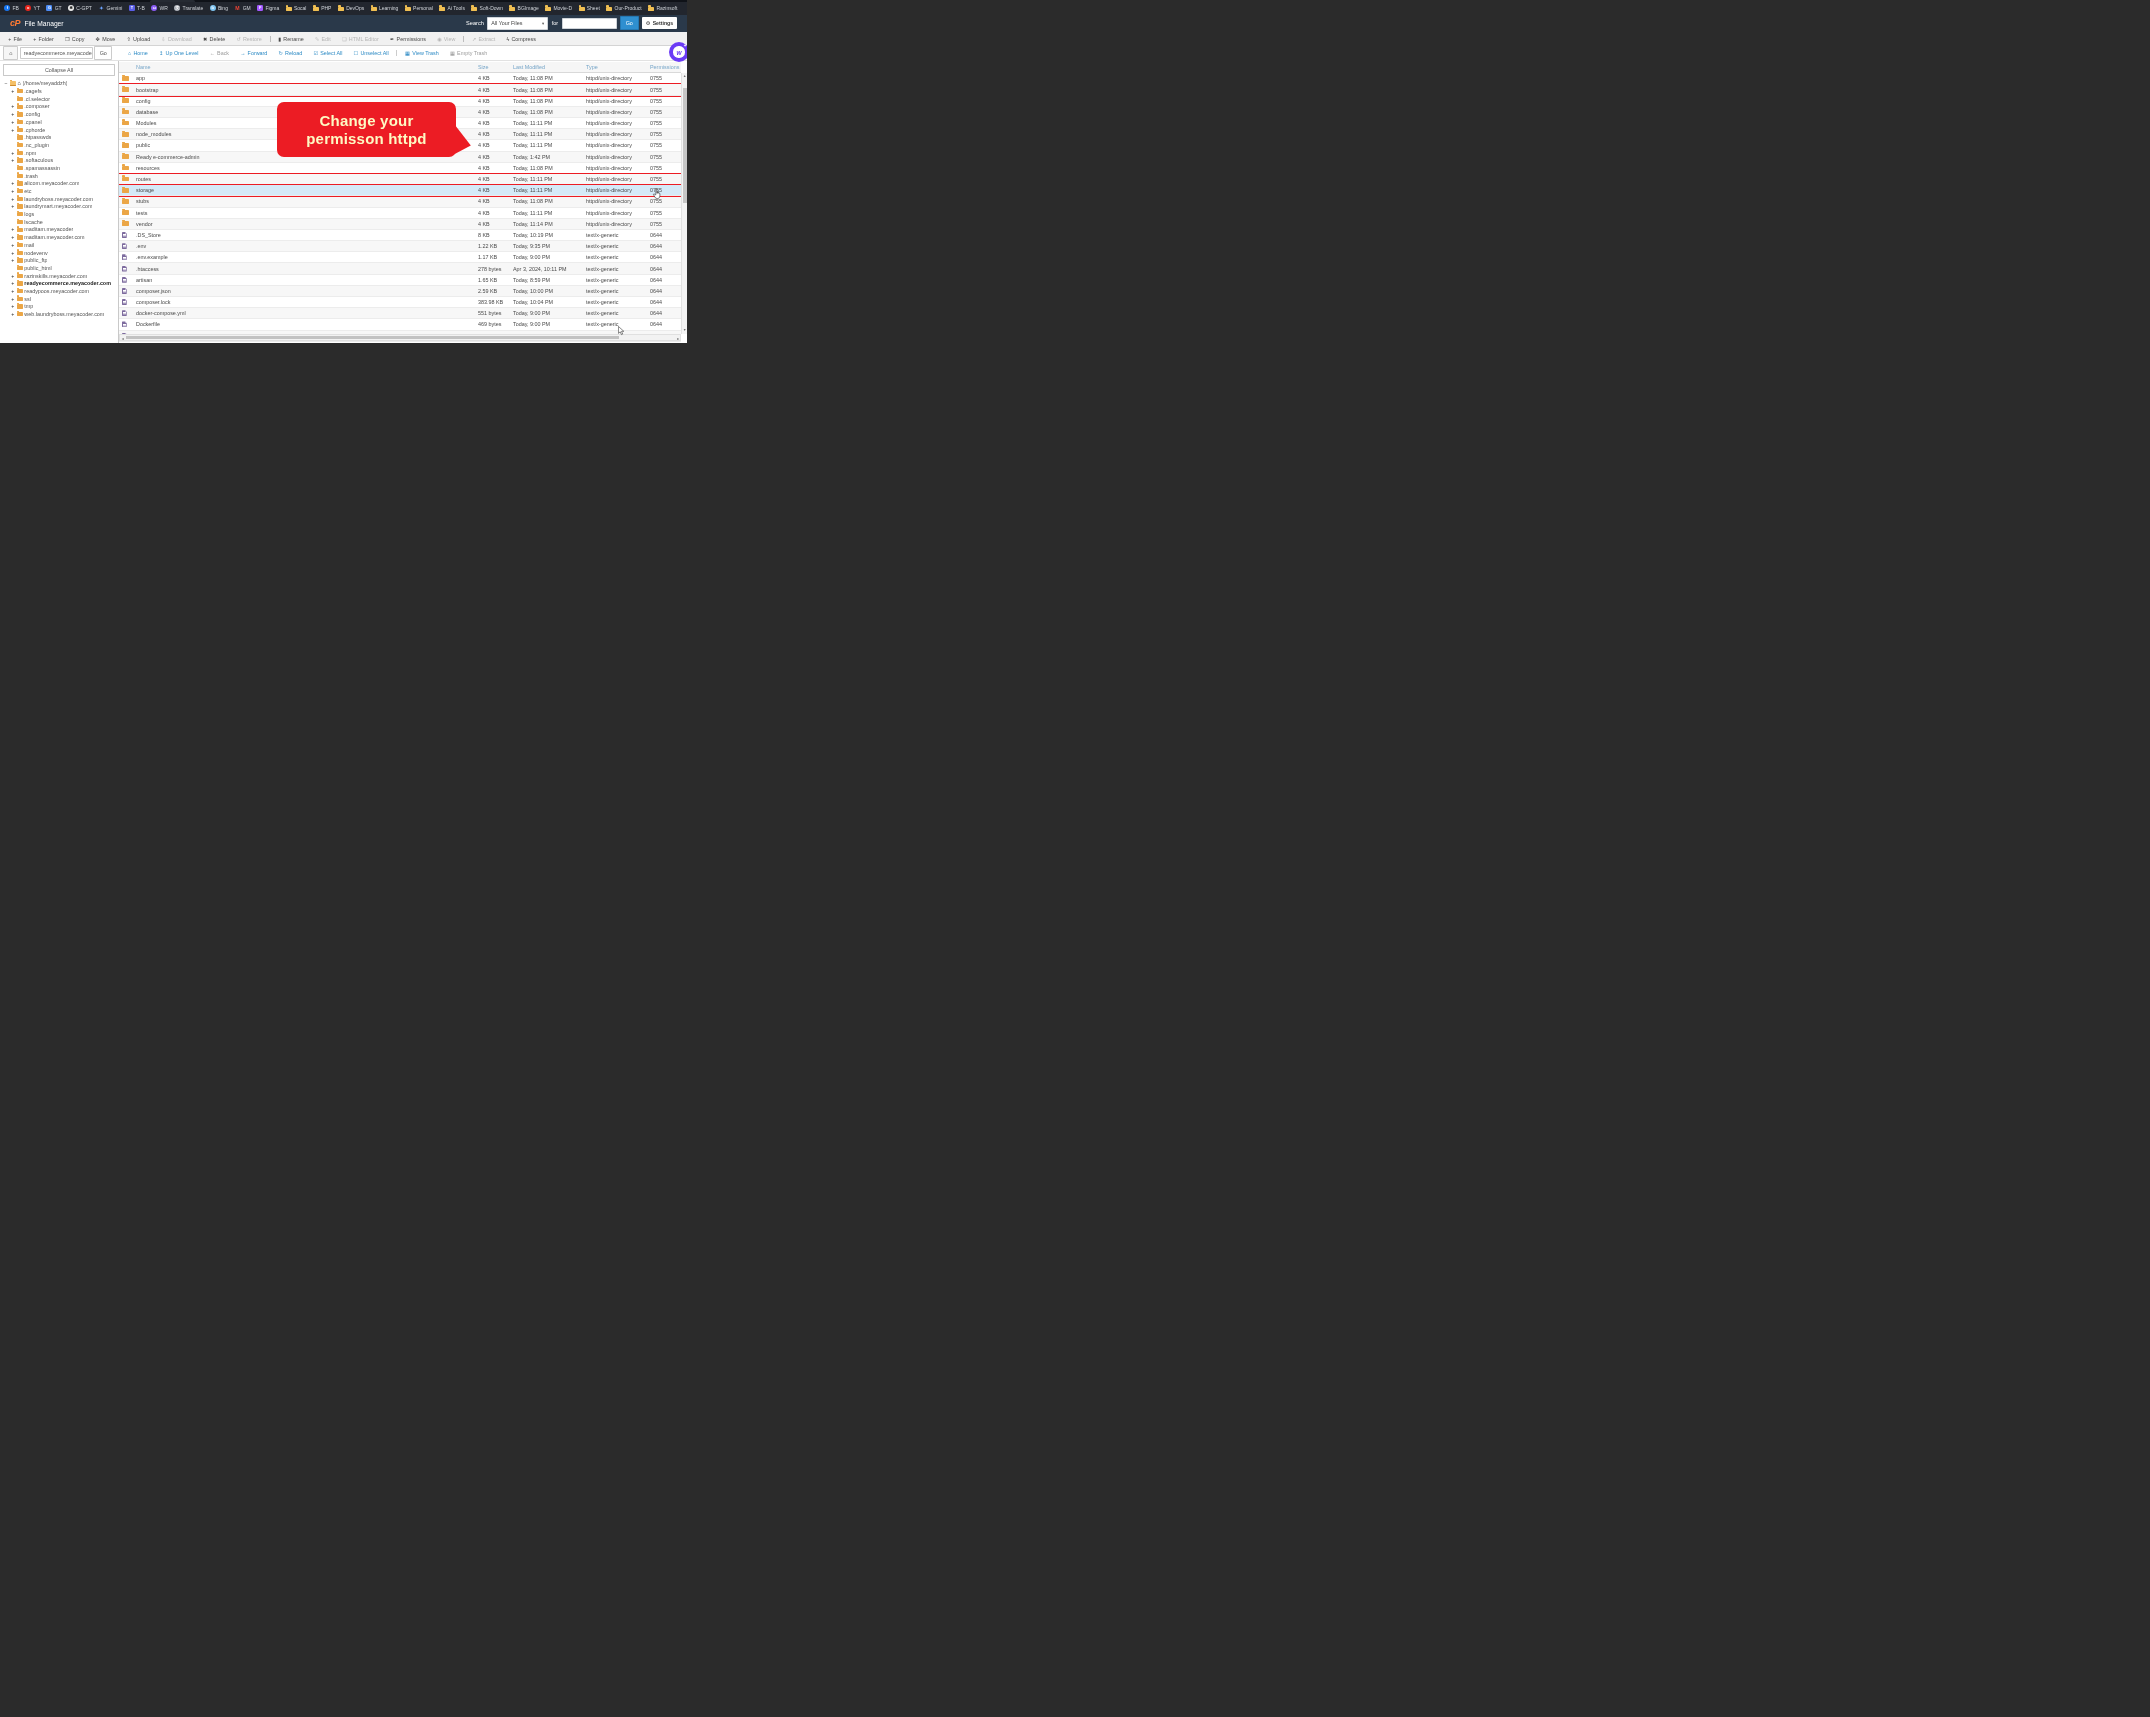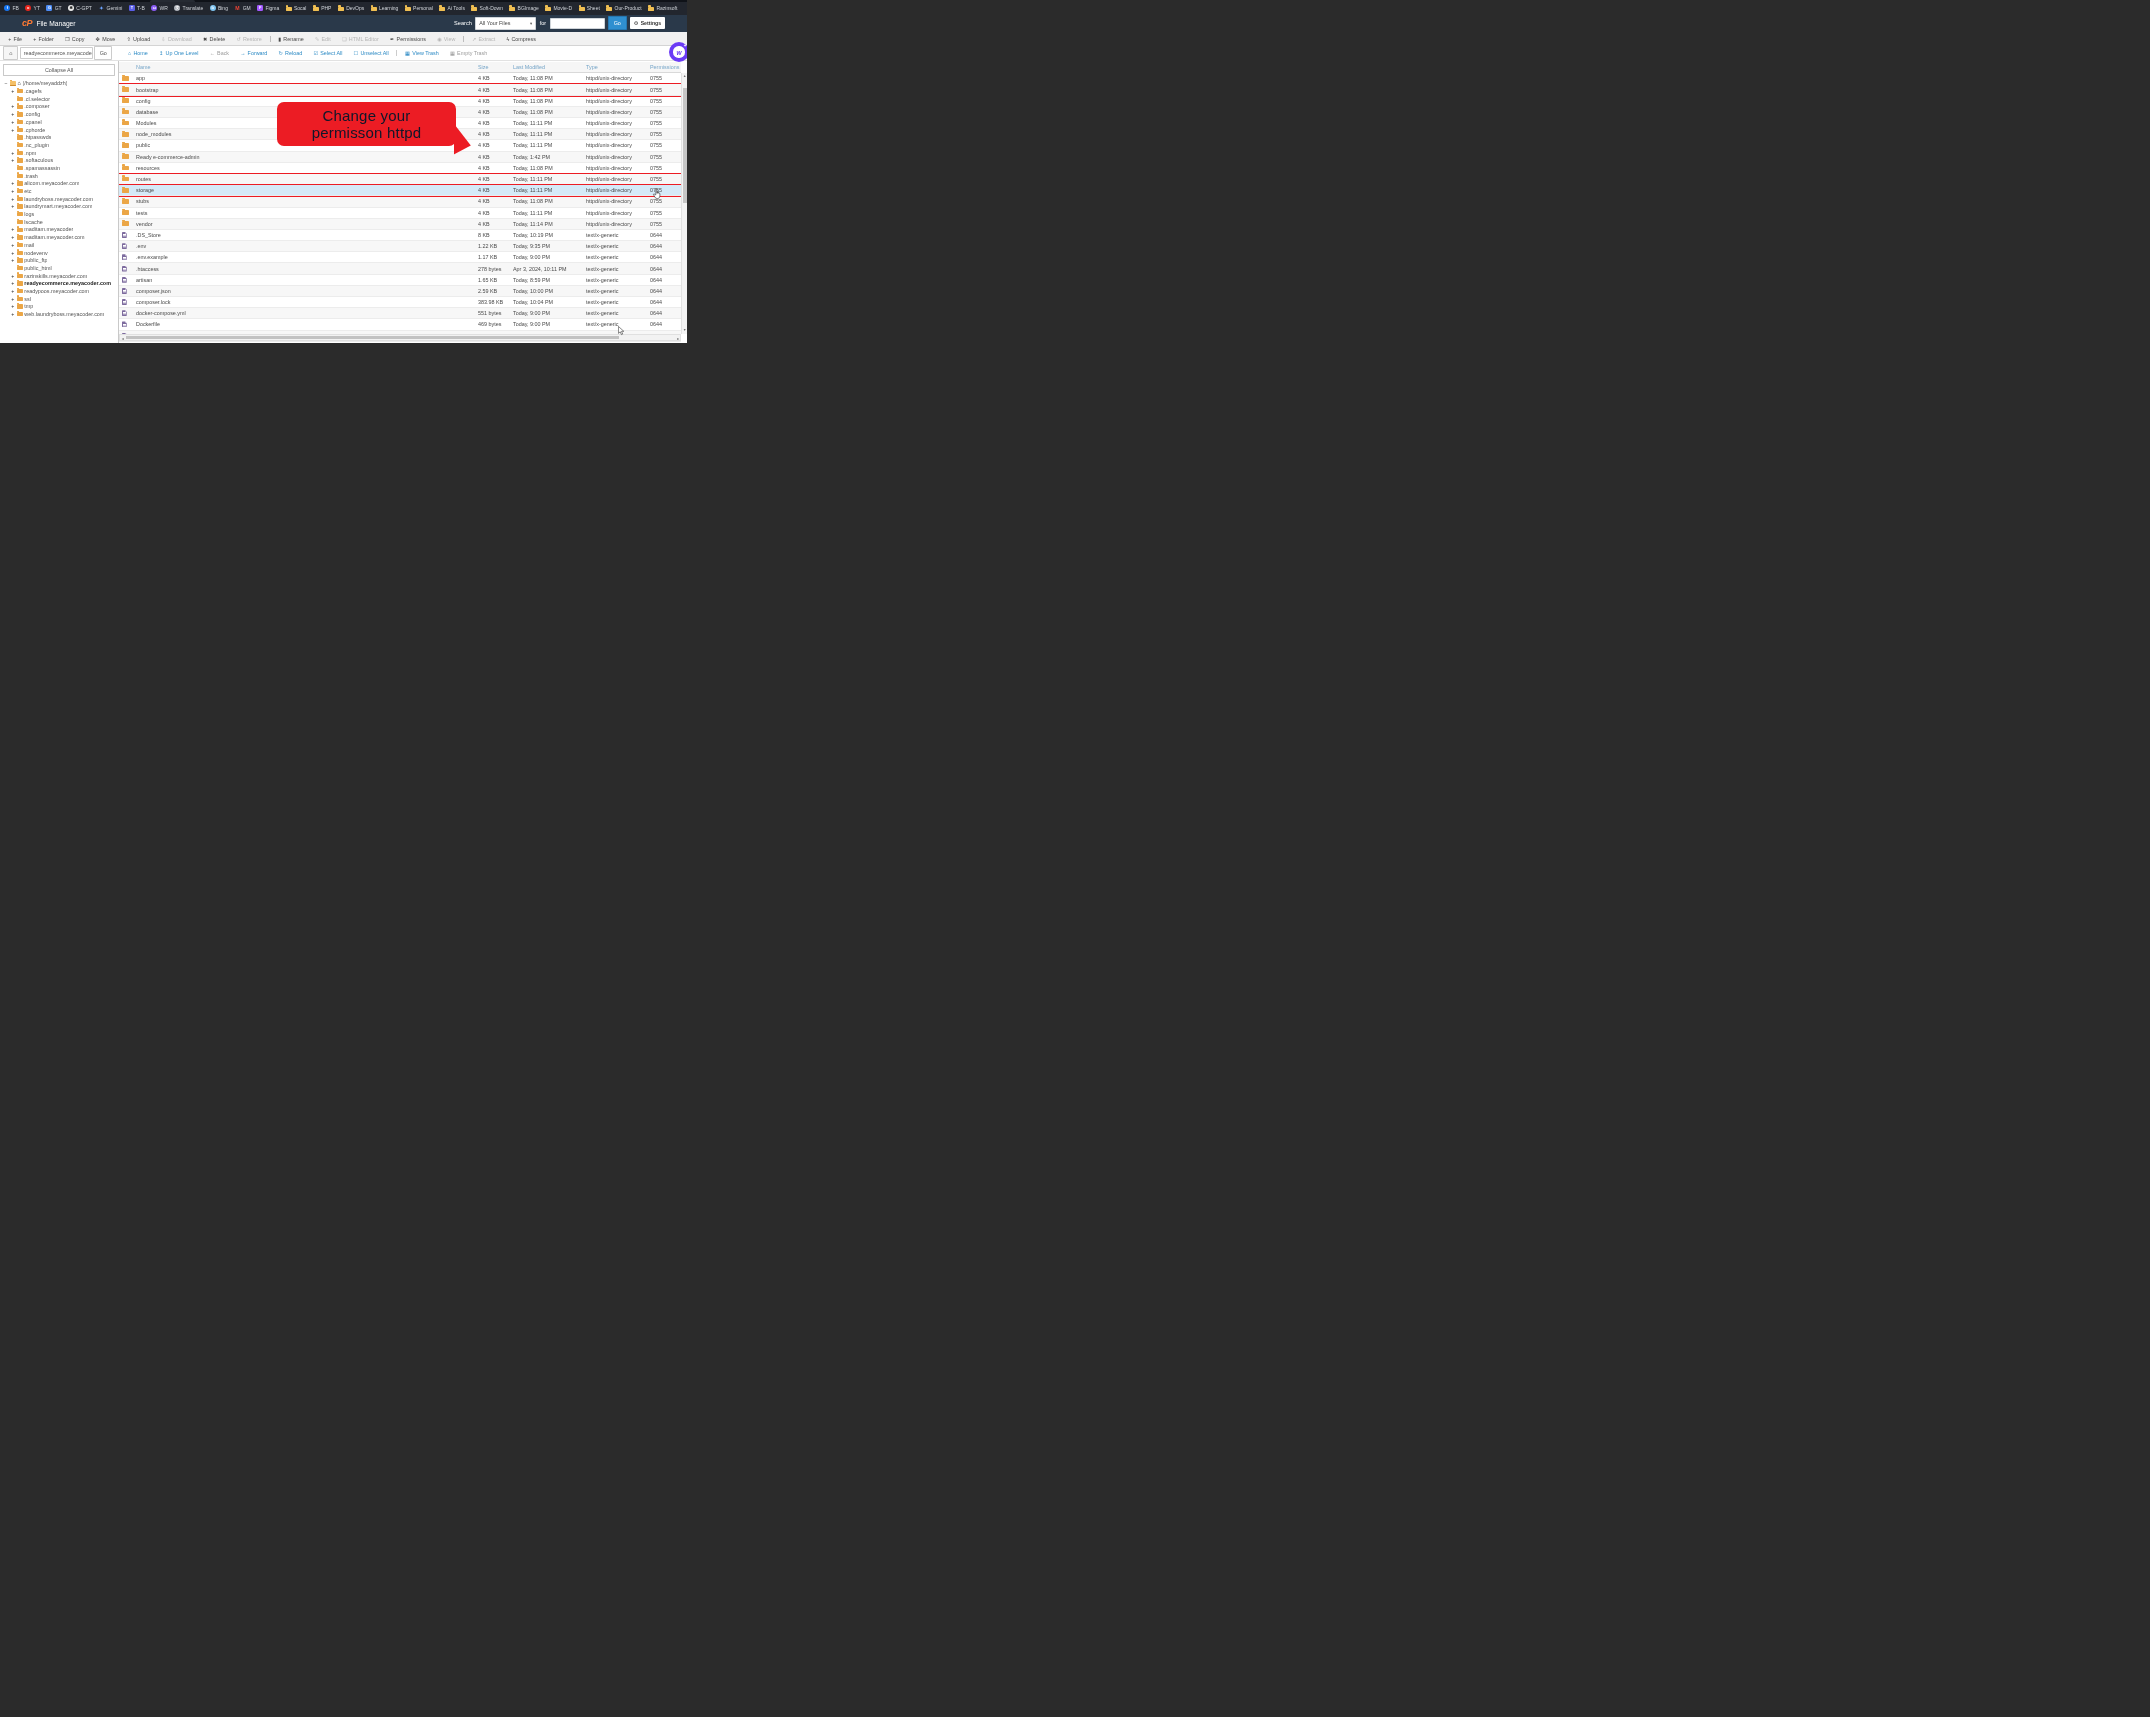--- a/index.html
+++ b/index.html
@@ -15,21 +15,21 @@
   .bm-ic{width:6px;height:6px;border-radius:50%;display:flex;align-items:center;justify-content:center;
          font-size:3.9px;font-weight:bold;line-height:1;flex:0 0 auto}
   .k-square .bm-ic{border-radius:1.3px}
   .k-plain .bm-ic{background:transparent !important;font-size:5.2px}
   .k-folder .bm-ic{width:6px;height:4.3px;border-radius:0.4px;background:#f0bf52;position:relative;margin-top:0.9px}
   .k-folder .bm-ic::before{content:"";position:absolute;top:-1.3px;left:0;width:2.6px;height:1.3px;border-radius:0.4px 0.4px 0 0;background:#f0bf52}
   .bm-spacer{flex:1}
   .bm-chev{color:#a9adb4;font-size:5.6px;flex:0 0 auto}
 
   
-  .cph{height:17px;background:#2a394a;display:flex;align-items:center;padding:0 22px;color:#fff}
+  .cph{height:17px;background:#2a394a;display:flex;align-items:center;padding:0 10px;color:#fff}
   .cph .logo{font-size:9px;font-weight:bold;font-style:italic;color:#ff7a33;margin-right:4.3px;letter-spacing:-0.4px}
   .cph .title{font-size:6.7px;font-weight:400}
   .sright{margin-left:auto;display:flex;align-items:center;gap:3.4px;font-size:5.6px}
   .sel{width:53px;height:10.8px;background:#fff;border:0.4px solid #cfd4d9;border-radius:0.9px;color:#444;
        font-size:5.4px;display:flex;align-items:center;justify-content:space-between;padding:0 3px;cursor:pointer}
   .sel .car{font-size:4.3px;color:#555}
   .sinput{width:55px;height:10.8px;background:#fff;border:0.4px solid #cfd4d9;border-radius:0.9px;font-size:5.4px;padding:0 2.2px;box-sizing:border-box;color:#333}
   .gobtn{height:11.6px;padding:0 4.7px;background:#2f8fd0;border:0.4px solid #2478b3;border-radius:0.9px;color:#fff;
          font-size:5.4px;display:flex;align-items:center;cursor:pointer}
   .setbtn{height:11.6px;padding:0 3.9px;background:#fff;border-radius:0.9px;color:#333;font-size:5.2px;
@@ -99,23 +99,23 @@
   .vscroll{position:absolute;top:12px;right:0;bottom:10.3px;width:5.6px;background:#f4f4f4;border-left:0.4px solid #e2e2e2;box-sizing:border-box;z-index:5}
   .varr{position:absolute;left:0;width:100%;text-align:center;font-size:3.4px;color:#707070}
   .vup{top:1.3px}.vdn{bottom:1.3px}
   .vthumb{position:absolute;left:0.4px;right:0.4px;top:14.6px;height:115px;background:#c6c6c6}
   .hscroll{position:absolute;left:0.4px;right:5.6px;bottom:3.4px;height:6.5px;background:#f2f2f2;border:0.4px solid #e0e0e0;box-sizing:border-box;z-index:5}
   .hthumb{position:absolute;top:0.4px;bottom:0.4px;left:6px;width:88%;background:#c2c2c2}
   .harr{position:absolute;top:0.9px;font-size:3.9px;color:#666}
   .hl{left:1.3px}.hr{right:1.3px}
 
   
-  .callout{position:absolute;left:277px;top:102px;width:179px;height:44px;background:#ec1c24;border-radius:6.9px;
-           z-index:40;display:flex;flex-direction:column;align-items:center;justify-content:center;color:#0f172a;
-           font-weight:normal;font-size:15px;line-height:1.16;text-align:center;letter-spacing:0.2px}
+  .callout{position:absolute;left:277px;top:102px;width:179px;height:55px;background:#ec1c24;border-radius:6.9px;
+           z-index:40;display:flex;flex-direction:column;align-items:center;justify-content:center;color:#fef9c3;
+           font-weight:bold;font-size:15px;line-height:1.16;text-align:center;letter-spacing:0.2px}
   .callout::after{content:"";position:absolute;left:calc(100% - 2.2px);top:21.5px;width:17px;height:31px;background:#ec1c24;
                   clip-path:polygon(0 0,100% 71%,0 100%)}
   .fab{position:absolute;left:669px;top:42px;width:20px;height:20px;border-radius:50%;background:#6b3bf5;z-index:60;
        display:flex;align-items:center;justify-content:center}
   .fab-inner{width:11.2px;height:11.2px;border-radius:50%;background:#fff;color:#6b3bf5;display:flex;align-items:center;
              justify-content:center;font-size:6.5px;font-weight:bold;font-style:italic}
   .fab-spark{position:absolute;top:1.3px;right:2.2px;color:#fff;font-size:4.3px}
   .cursor{position:absolute;z-index:70;pointer-events:none}
 </style>
 </head>

